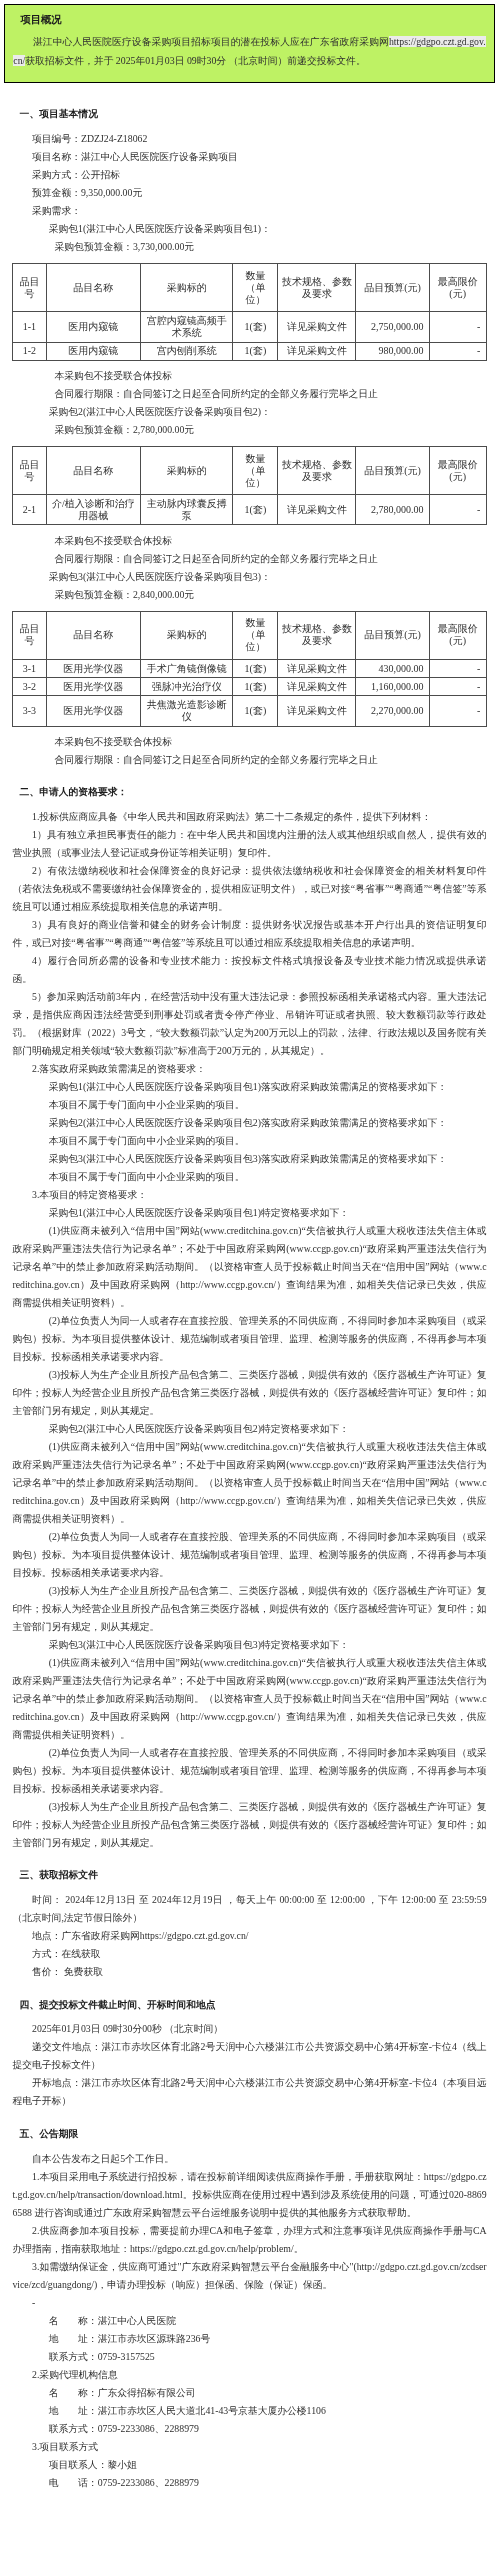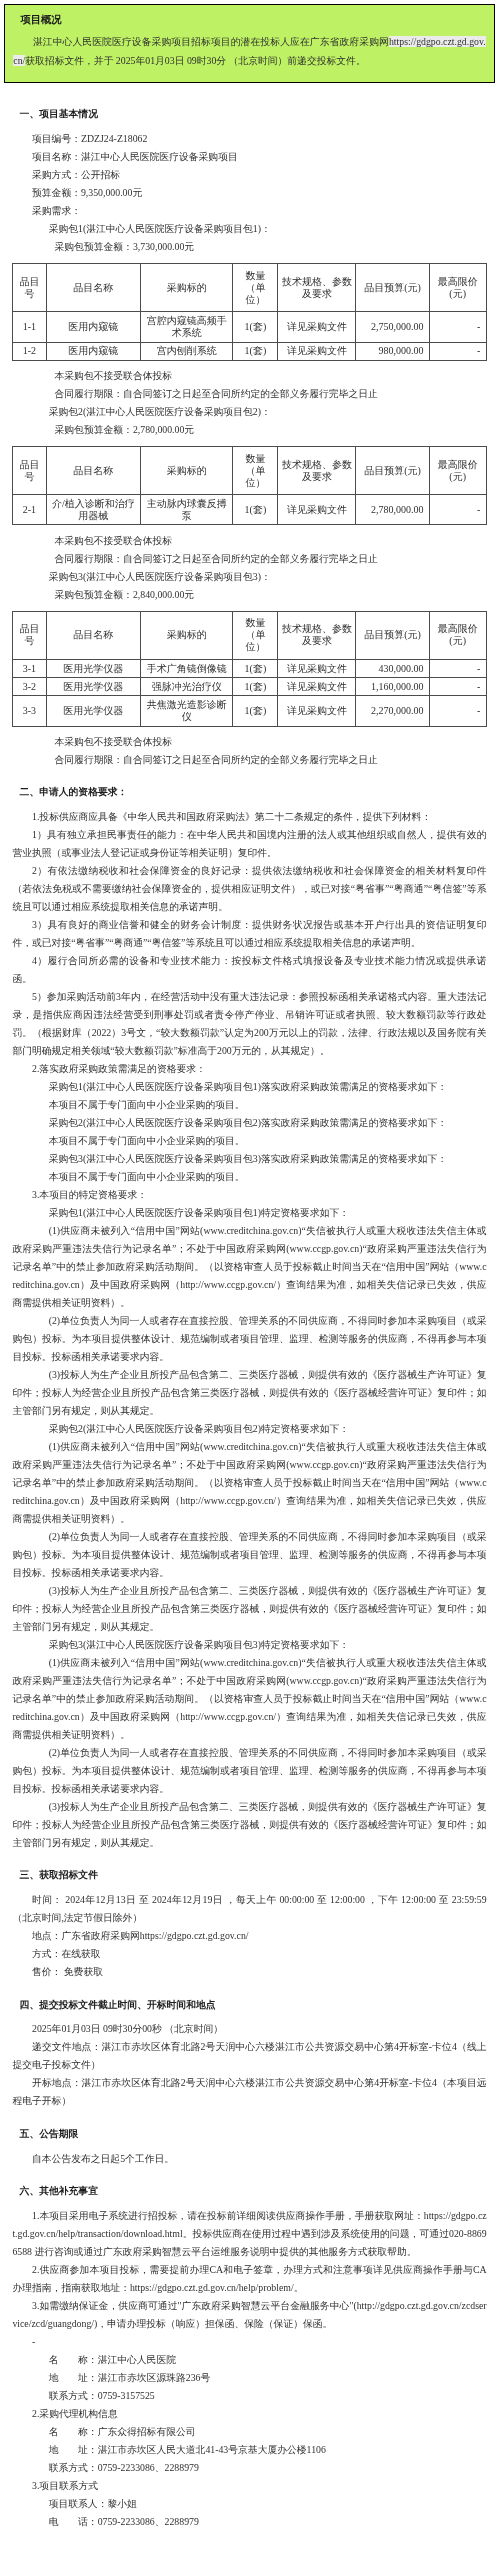--- a/index.html
+++ b/index.html
@@ -251,21 +251,20 @@
       <p class="para i2">2025年01月03日 09时30分00秒 （北京时间）</p>
       <p class="para i2">递交文件地点：湛江市赤坎区体育北路2号天润中心六楼湛江市公共资源交易中心第4开标室-卡位4（线上提交电子投标文件）</p>
       <p class="para i2">开标地点：湛江市赤坎区体育北路2号天润中心六楼湛江市公共资源交易中心第4开标室-卡位4（本项目远程电子开标）</p>
     </div>
 
   <div class="sec-h">五、公告期限</div>
   <div>
       <p class="para i2">自本公告发布之日起5个工作日。</p>
     </div>
 
-  <div class="sec-h">六、其他补充事宜</div>
   <div>
       <p class="para i2">1.本项目采用电子系统进行招投标，请在投标前详细阅读供应商操作手册，手册获取网址：https://gdgpo.czt.gd.gov.cn/help/transaction/download.html。投标供应商在使用过程中遇到涉及系统使用的问题，可通过020-88696588 进行咨询或通过广东政府采购智慧云平台运维服务说明中提供的其他服务方式获取帮助。</p>
       <p class="para i2">2.供应商参加本项目投标，需要提前办理CA和电子签章，办理方式和注意事项详见供应商操作手册与CA办理指南，指南获取地址：https://gdgpo.czt.gd.gov.cn/help/problem/。</p>
       <p class="para i2">3.如需缴纳保证金，供应商可通过"广东政府采购智慧云平台金融服务中心"(http://gdgpo.czt.gd.gov.cn/zcdservice/zcd/guangdong/)，申请办理投标（响应）担保函、保险（保证）保函。</p>
       <p class="para i2">-</p>
     </div>
 
   <div>
       <p class="para i4">名　　称：湛江中心人民医院</p>
       <p class="para i4">地　　址：湛江市赤坎区源珠路236号</p>

